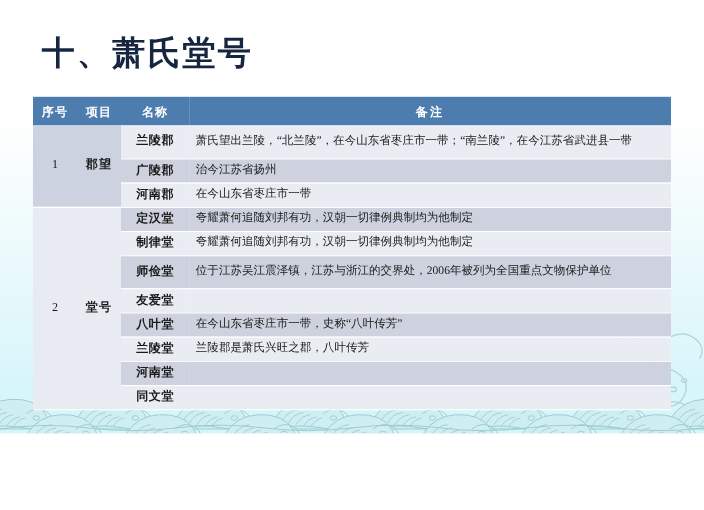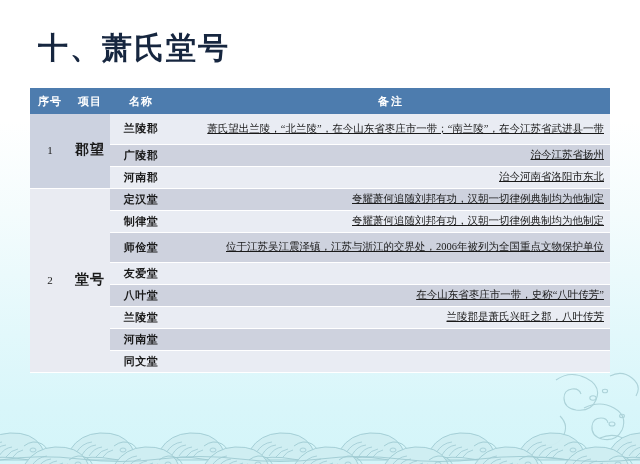--- a/index.html
+++ b/index.html
@@ -3,21 +3,21 @@
 <meta charset="utf-8">
 <title>萧氏堂号</title>
 <style>
   html,body{margin:0;padding:0;}
   body{
     width:640px;height:464px;overflow:hidden;
     font-family:"Liberation Serif","DejaVu Serif",serif;
     background:#ffffff;
   }
   #slide{
-    position:relative;width:640px;height:464px;overflow:hidden;
+    position:relative;width:640px;height:394px;overflow:hidden;
     background:linear-gradient(to bottom,#ffffff 0%,#ffffff 26%,#f4fcfd 46%,#e2f8fb 72%,#d8f6fa 88%,#d4f5f9 100%);
   }
 
   
   #waves{
     position:absolute;left:0;bottom:0;width:640px;height:56px;
     pointer-events:none;
   }
   #cloudswirl{
     position:absolute;right:0;bottom:8px;width:180px;height:90px;
@@ -58,27 +58,27 @@
 
   tbody td{
     border:none;vertical-align:middle;
     padding:2px 4px;line-height:1.35;
     border-bottom:1px solid #ffffff;
   }
   td.seq,td.item{
     text-align:center;font-weight:bold;
   }
   td.seq{font-family:"Liberation Serif","DejaVu Serif",serif;font-weight:normal;font-size:11px;}
-  td.item{letter-spacing:1px;font-size:14px;}
+  td.item{letter-spacing:1px;font-size:11px;}
   td.name{
     text-align:center;font-weight:bold;font-size:11px;letter-spacing:.5px;
     white-space:nowrap;
   }
   td.note{
-    text-align:right;padding-left:6px;padding-right:6px;font-size:10.5px;text-decoration:underline;
+    text-align:left;padding-left:6px;padding-right:6px;font-size:10.5px;
   }
 
   
   .grp1 td.seq,.grp1 td.item{background:#ccd2e0;}
   .grp2 td.seq,.grp2 td.item{background:#e9ebf2;}
 
   
   .stripe-a td.name,.stripe-a td.note{background:#e9ecf3;}
   .stripe-b td.name,.stripe-b td.note{background:#ced2de;}
 
@@ -160,21 +160,21 @@
             <td class="item" rowspan="3">郡望</td>
             <td class="name">兰陵郡</td>
             <td class="note">萧氏望出兰陵，“北兰陵”，在今山东省枣庄市一带；“南兰陵”，在今江苏省武进县一带</td>
           </tr>
           <tr class="grp1 stripe-b">
             <td class="name">广陵郡</td>
             <td class="note">治今江苏省扬州</td>
           </tr>
           <tr class="grp1 stripe-a">
             <td class="name">河南郡</td>
-            <td class="note">治今河南省洛阳市东北</td>
+            <td class="note">在今山东省枣庄市一带</td>
           </tr>
           <tr class="grp2 stripe-b">
             <td class="seq" rowspan="8">2</td>
             <td class="item" rowspan="8">堂号</td>
             <td class="name">定汉堂</td>
             <td class="note">夸耀萧何追随刘邦有功，汉朝一切律例典制均为他制定</td>
           </tr>
           <tr class="grp2 stripe-a">
             <td class="name">制律堂</td>
             <td class="note">夸耀萧何追随刘邦有功，汉朝一切律例典制均为他制定</td>

